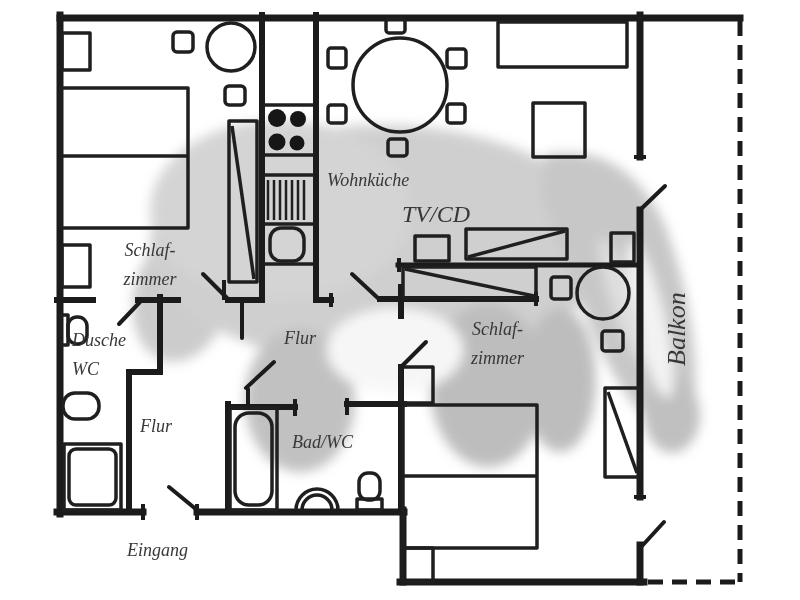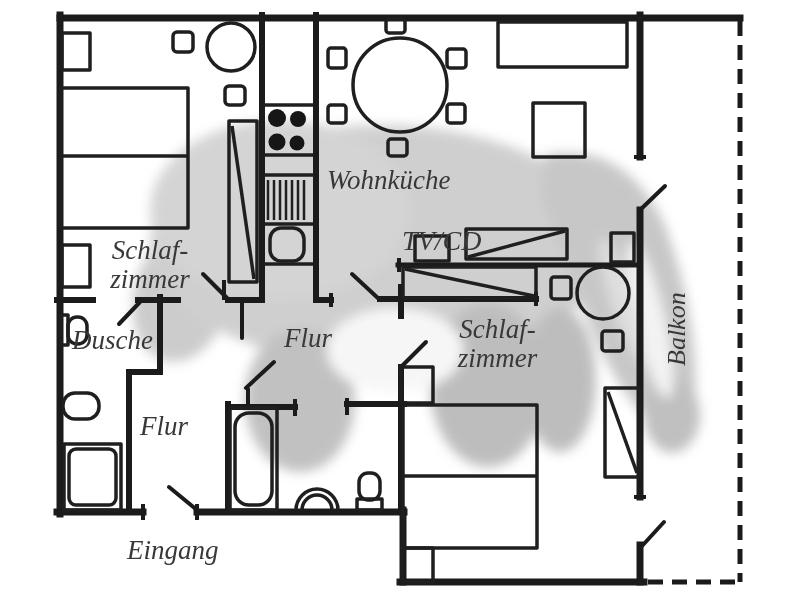--- a/index.html
+++ b/index.html
@@ -7,33 +7,33 @@
     position:relative;
     width:800px;height:600px;
     background:#ffffff;
     overflow:hidden;
     font-family:"Liberation Serif","DejaVu Serif",serif;
   }
   .plan svg{position:absolute;left:0;top:0;}
   .lbl{
     position:absolute;
     font-style:italic;
-    font-size:27px;
+    font-size:18px;
     line-height:29px;
     color:#383838;
     white-space:nowrap;
     letter-spacing:0px;
   }
   .lbl .ln{display:block;}
   #lb-bedroom1{left:100px;top:236px;width:100px;text-align:center;}
   #lb-shower{left:72px;top:326px;}
   #lb-flur-upper{left:284px;top:324px;}
   #lb-flur-lower{left:140px;top:412px;}
   #lb-kitchen{left:327px;top:166px;}
-  #lb-tv{left:402px;top:200px;font-size:28px;margin-top:26px;}
+  #lb-tv{left:402px;top:200px;font-size:24px;}
   #lb-bath{left:292px;top:428px;}
   #lb-entry{left:127px;top:536px;}
   #lb-bedroom2{left:445px;top:315px;width:105px;text-align:center;}
   #lb-balcony{left:662px;top:366px;transform:rotate(-90deg);transform-origin:0 0;font-size:26px;}
 </style>
 </head>
 <body>
 
 <div class="plan">
   <svg width="800" height="600" viewBox="0 0 800 600">
@@ -200,30 +200,32 @@
     </g>
   </svg>
 
   <div class="lbl" id="lb-bedroom1">
     <span class="ln">Schlaf-</span>
     <span class="ln">zimmer</span>
   </div>
 
   <div class="lbl" id="lb-shower">
     <span class="ln">Dusche</span>
+    <span class="ln">WC</span>
   </div>
 
   <div class="lbl" id="lb-flur-upper">Flur</div>
 
   <div class="lbl" id="lb-flur-lower">Flur</div>
 
   <div class="lbl" id="lb-kitchen">Wohnküche</div>
 
   <div class="lbl" id="lb-tv">TV/CD</div>
 
+  <div class="lbl" id="lb-bath">Bad/WC</div>
 
   <div class="lbl" id="lb-entry">Eingang</div>
 
   <div class="lbl" id="lb-bedroom2">
     <span class="ln">Schlaf-</span>
     <span class="ln">zimmer</span>
   </div>
 
   <div class="lbl" id="lb-balcony">Balkon</div>
 </div>

